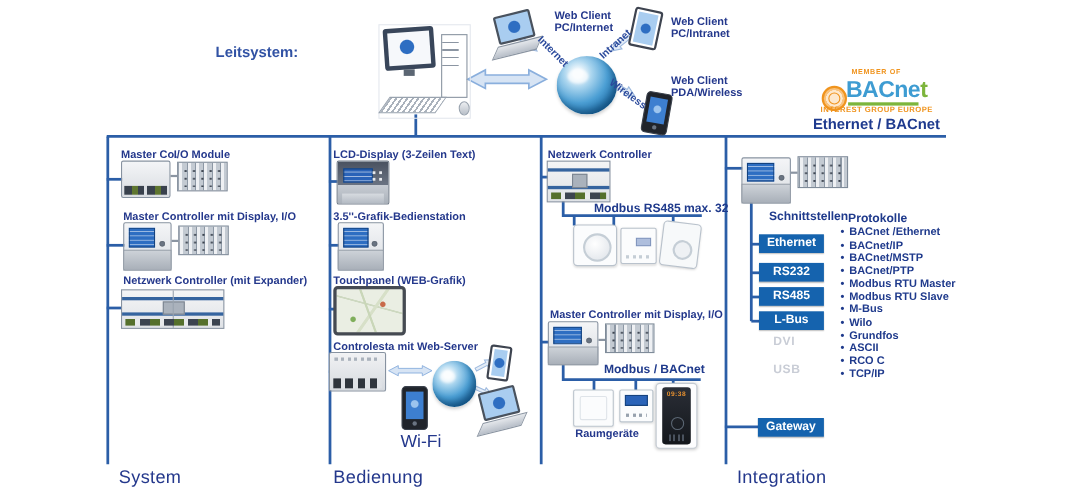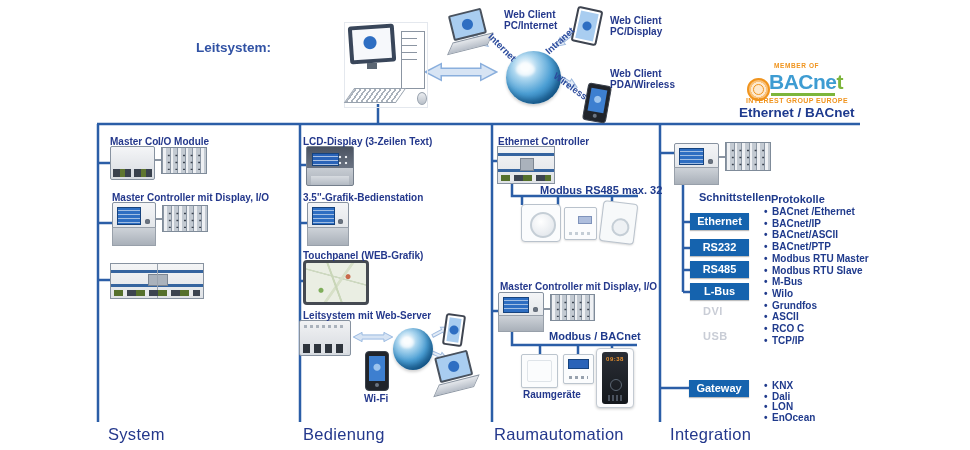--- a/index.html
+++ b/index.html
@@ -149,21 +149,21 @@
   
   .memberof{position:absolute;font-size:6.5px;font-weight:bold;letter-spacing:.6px;color:#F0941E;z-index:3}
   .bacbrand{position:absolute;font-size:21px;font-weight:bold;letter-spacing:-.5px;color:#3E9CD2;z-index:3}
   .bacbrand .tail{color:#7DB53C}
   .bacunder{position:absolute;height:2.5px;background:#7DB53C;z-index:3}
   .interest{position:absolute;font-size:7px;font-weight:bold;letter-spacing:.4px;color:#F0941E;z-index:3}
   .seal{position:absolute;width:19px;height:19px;border-radius:50%;border:2px solid #F0941E;
       background:radial-gradient(circle,#fde8cd 0 55%,#F9C27C 56% 100%);z-index:3}
   .seal::after{content:"";position:absolute;inset:4px;border-radius:50%;border:1px solid #F0941E}
 
-  .wifi{position:absolute;font-weight:bold;font-size:10px;color:#24388C;z-index:3}
+  .wifi{position:absolute;font-weight:normal;font-size:16px;color:#24388C;z-index:3}
   svg.arrow{position:absolute;z-index:1}
 </style>
 </head>
 <body>
 
 <div id="canvas">
 
   <svg id="wires" width="970" height="450">
     <g stroke="#2B5EA7" stroke-width="2.5" fill="none">
       <path d="M97,124 H860"></path>
@@ -222,21 +222,21 @@
   <div class="wclbl" style="left:504px;top:9px">
     <div>Web Client</div>
     <div>PC/Internet</div>
   </div>
 
   <div class="dev tabdev" style="left:574px;top:8px;width:26px;height:36px;transform:rotate(12deg)">
     <div class="tscr"></div>
   </div>
   <div class="wclbl" style="left:610px;top:15px">
     <div>Web Client</div>
-    <div>PC/Display</div>
+    <div>PC/Intranet</div>
   </div>
 
   <div class="dev globe frame" style="left:506px;top:51px;width:55px;height:53px;border:none"></div>
 
   <svg class="arrow" style="left:468px;top:34px;transform:rotate(38deg)" width="24" height="12" viewBox="0 0 60 28">
     <path d="M4,10 L34,10 L34,3 L56,14 L34,25 L34,18 L4,18 Z" fill="#E3ECF7" stroke="#9DB9DE" stroke-width="2.5"></path>
   </svg>
   <svg class="arrow" style="left:552px;top:34px;transform:rotate(142deg)" width="24" height="12" viewBox="0 0 60 28">
     <path d="M4,10 L34,10 L34,3 L56,14 L34,25 L34,18 L4,18 Z" fill="#E3ECF7" stroke="#9DB9DE" stroke-width="2.5"></path>
   </svg>
@@ -276,20 +276,21 @@
 
   <div class="lbl" style="left:112px;top:192px">Master Controller mit Display, I/O</div>
   <div class="dev ctrl" style="left:112px;top:202px;width:44px;height:44px">
     <div class="scr"></div>
       <div class="led"></div>
       <div class="metal"></div>
   </div>
   <div class="linkbar" style="left:156px;top:218px;width:6px"></div>
   <div class="dev iomods" style="left:162px;top:205px;width:46px;height:27px"></div>
 
+  <div class="lbl" style="left:112px;top:250px">Netzwerk Controller (mit Expander)</div>
   <div class="dev din" style="left:110px;top:263px;width:94px;height:36px">
     <div class="s1"></div>
       <div class="s2"></div>
       <div class="chip"></div>
       <div class="split"></div>
       <div class="terms"></div>
   </div>
 
   <div class="footer" style="left:108px;top:425px">System</div>
 
@@ -303,21 +304,21 @@
   <div class="lbl" style="left:303px;top:192px">3.5''-Grafik-Bedienstation</div>
   <div class="dev ctrl" style="left:307px;top:202px;width:42px;height:44px">
     <div class="scr"></div>
       <div class="led"></div>
       <div class="metal"></div>
   </div>
 
   <div class="lbl" style="left:303px;top:250px">Touchpanel (WEB-Grafik)</div>
   <div class="dev tpanel" style="left:303px;top:260px;width:66px;height:45px"></div>
 
-  <div class="lbl" style="left:303px;top:310px">Leitsystem mit Web-Server</div>
+  <div class="lbl" style="left:303px;top:310px">Controlesta mit Web-Server</div>
   <div class="dev websrv" style="left:299px;top:320px;width:52px;height:36px">
     <div class="vents"></div>
       <div class="ports"></div>
   </div>
 
   <svg class="arrow" style="left:352px;top:328px" width="42" height="18" viewBox="0 0 100 30">
     <path d="M3,15 L24,4 L24,10 L76,10 L76,4 L97,15 L76,26 L76,20 L24,20 L24,26 Z" fill="#D7E4F4" stroke="#8AAFDD" stroke-width="2"></path>
   </svg>
   <div class="dev globe" style="left:393px;top:328px;width:40px;height:42px"></div>
 
@@ -336,21 +337,21 @@
       <div class="lb"></div>
   </div>
   <div class="dev pda" style="left:365px;top:351px;width:24px;height:40px">
     <div class="pscr"></div>
       <div class="hb"></div>
   </div>
   <div class="wifi" style="left:364px;top:393px">Wi-Fi</div>
 
   <div class="footer" style="left:303px;top:425px">Bedienung</div>
 
-  <div class="lbl" style="left:498px;top:136px">Ethernet Controller</div>
+  <div class="lbl" style="left:498px;top:136px">Netzwerk Controller</div>
   <div class="dev din" style="left:497px;top:146px;width:58px;height:38px">
     <div class="s1"></div>
       <div class="s2"></div>
       <div class="chip"></div>
       <div class="terms"></div>
   </div>
   <div class="buslbl" style="left:540px;top:184px">Modbus RS485 max. 32</div>
 
   <div class="dev rdial" style="left:521px;top:204px;width:40px;height:38px"></div>
   <div class="dev rpanel" style="left:564px;top:207px;width:33px;height:33px">
@@ -377,21 +378,20 @@
       <div class="ddots"></div>
   </div>
   <div class="dev rdoor" style="left:596px;top:348px;width:38px;height:60px">
     <div class="black"></div>
     <div class="time">09:38</div>
     <div class="ring"></div>
       <div class="keys"></div>
   </div>
   <div class="lbl" style="left:523px;top:389px">Raumgeräte</div>
 
-  <div class="footer" style="left:494px;top:425px">Raumautomation</div>
 
   <div class="dev ctrl" style="left:674px;top:143px;width:45px;height:42px">
     <div class="scr"></div>
       <div class="led"></div>
       <div class="metal"></div>
   </div>
   <div class="linkbar" style="left:719px;top:156px;width:6px"></div>
   <div class="dev iomods" style="left:725px;top:142px;width:46px;height:29px"></div>
 
   <div class="hdr" style="left:699px;top:191px">Schnittstellen</div>
@@ -401,35 +401,29 @@
   <div class="ifbtn" style="top:239px">RS232</div>
   <div class="ifbtn" style="top:261px">RS485</div>
   <div class="ifbtn" style="top:283px">L-Bus</div>
 
   <div class="ifgrey" style="left:703px;top:305px">DVI</div>
   <div class="ifgrey" style="left:703px;top:330px">USB</div>
 
   <div class="plist" style="left:764px;top:206px">
     <div class="pitem">BACnet /Ethernet</div>
     <div class="pitem">BACnet/IP</div>
-    <div class="pitem">BACnet/ASCII</div>
+    <div class="pitem">BACnet/MSTP</div>
     <div class="pitem">BACnet/PTP</div>
     <div class="pitem">Modbus RTU Master</div>
     <div class="pitem">Modbus RTU Slave</div>
     <div class="pitem">M-Bus</div>
     <div class="pitem">Wilo</div>
     <div class="pitem">Grundfos</div>
     <div class="pitem">ASCII</div>
     <div class="pitem">RCO C</div>
     <div class="pitem">TCP/IP</div>
   </div>
 
   <div class="ifbtn" style="left:689px;top:380px;width:60px">Gateway</div>
-  <div class="plist" style="left:764px;top:381px">
-    <div class="gitem">KNX</div>
-    <div class="gitem">Dali</div>
-    <div class="gitem">LON</div>
-    <div class="gitem">EnOcean</div>
-  </div>
 
   <div class="footer" style="left:670px;top:425px">Integration</div>
 
 </div>
 
 </body></html>

